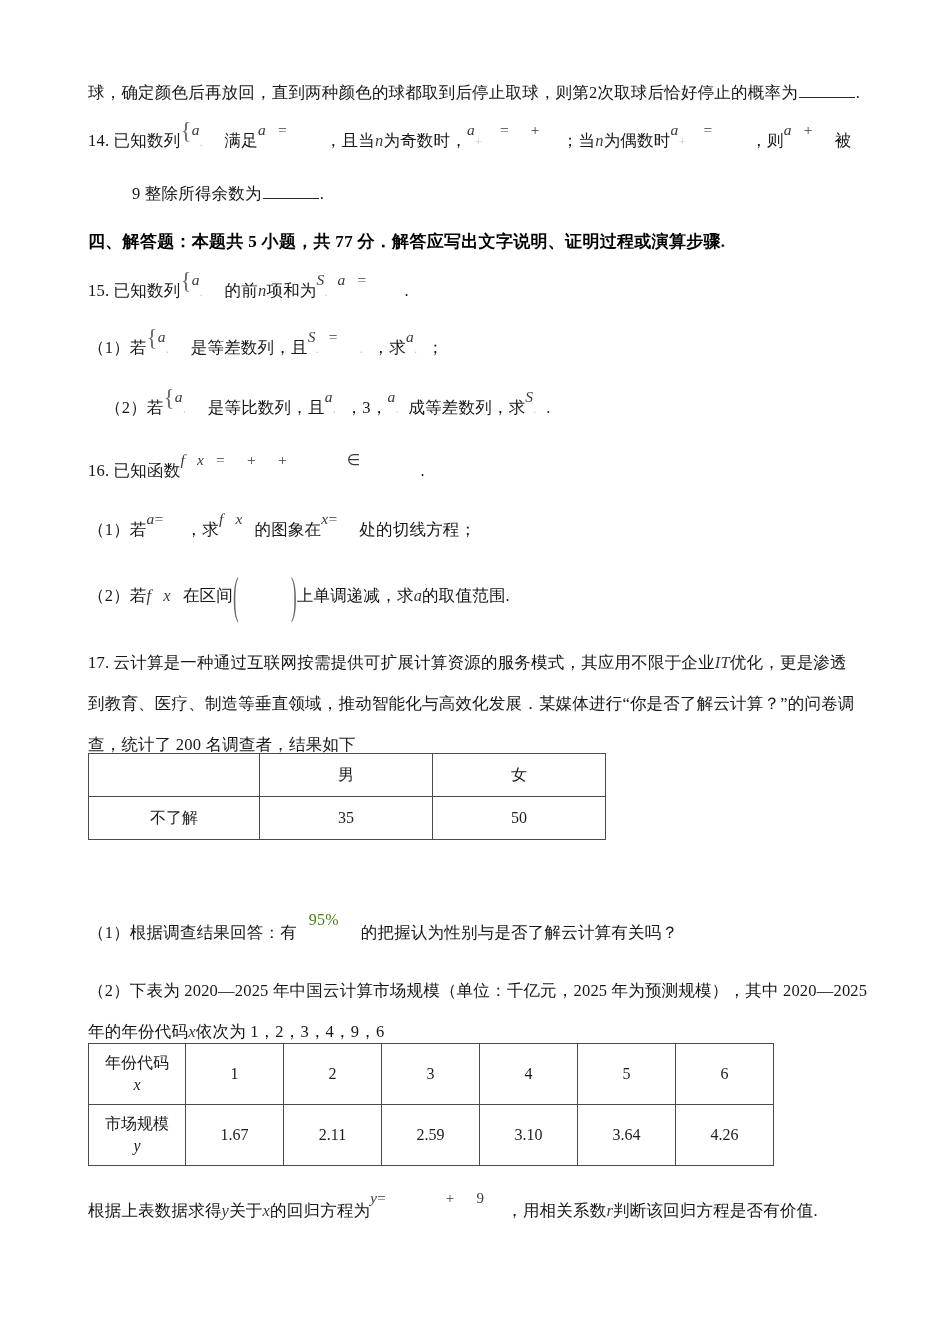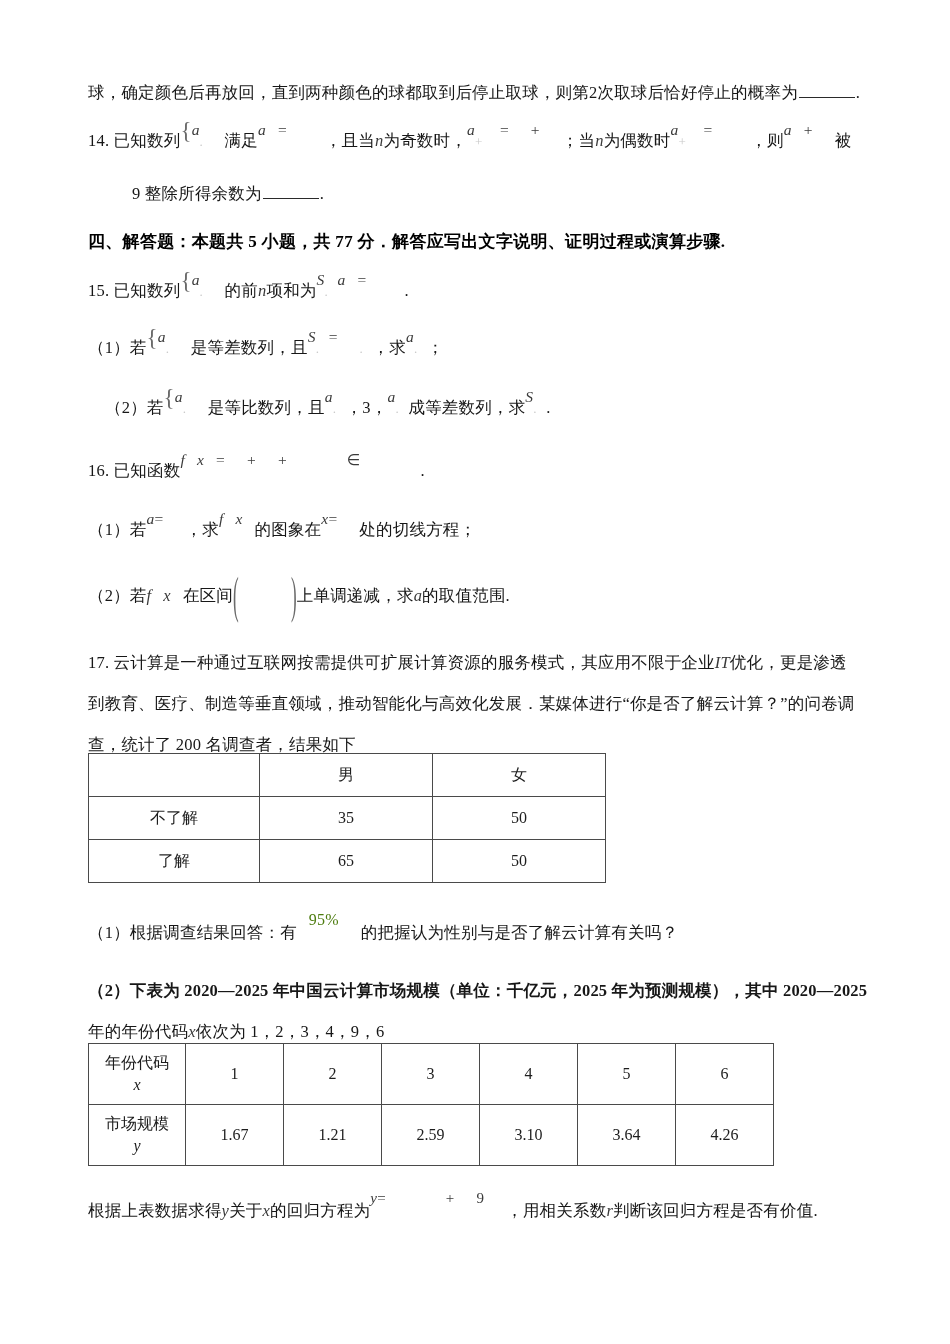--- a/index.html
+++ b/index.html
@@ -212,33 +212,28 @@
         <tr>
           <td class="c0"></td>
           <td class="c1">男</td>
           <td class="c2">女</td>
         </tr>
         <tr>
           <td class="c0">不了解</td>
           <td class="c1">35</td>
           <td class="c2">50</td>
         </tr>
-        <tr>
-          <td class="c0">了解</td>
-          <td class="c1">65</td>
-          <td class="c2">50</td>
-        </tr>
       </tbody>
     </table>
 
     <div class="line" style="position:absolute;left:0;top:840px;">
       <span>（1）根据调查结果回答：有</span><span class="gap-s"></span><span class="sup95">95%</span><span class="gap-m"></span><span>的把握认为性别与是否了解云计算有关吗？</span>
     </div>
 
-    <div class="line" style="position:absolute;left:0;top:898px;font-weight:bold;">（2）下表为 2020—2025 年中国云计算市场规模（单位：千亿元，2025 年为预测规模），其中 2020—2025</div>
+    <div class="line" style="position:absolute;left:0;top:898px;">（2）下表为 2020—2025 年中国云计算市场规模（单位：千亿元，2025 年为预测规模），其中 2020—2025</div>
     <div class="line" style="position:absolute;left:0;top:939px;">
       <span>年的年份代码</span><span class="mi">x</span><span>依次为 1，2，3，4，9，6</span>
     </div>
 
     <table class="grid" id="table-market">
       <tbody>
         <tr>
           <td class="hdr">
             <span>年份代码</span><br>
             <span class="var-it">x</span>
@@ -249,21 +244,21 @@
           <td class="val">4</td>
           <td class="val">5</td>
           <td class="val">6</td>
         </tr>
         <tr>
           <td class="hdr">
             <span>市场规模</span><br>
             <span class="var-it">y</span>
           </td>
           <td class="val">1.67</td>
-          <td class="val">1.21</td>
+          <td class="val">2.11</td>
           <td class="val">2.59</td>
           <td class="val">3.10</td>
           <td class="val">3.64</td>
           <td class="val">4.26</td>
         </tr>
       </tbody>
     </table>
 
     <div class="line" style="position:absolute;left:0;top:1118px;">
       <span>根据上表数据求得</span><span class="mi">y</span><span>关于</span><span class="mi">x</span><span>的回归方程为</span><span class="raise-sm mi">y</span><span class="raise-sm mop">=</span><span class="gap-xl"></span><span class="raise-sm mop">+</span><span class="gap-m"></span><span class="raise-sm mop">9</span><span class="gap-m"></span><span>，用相关系数</span><span class="mi">r</span><span>判断该回归方程是否有价值.</span>

